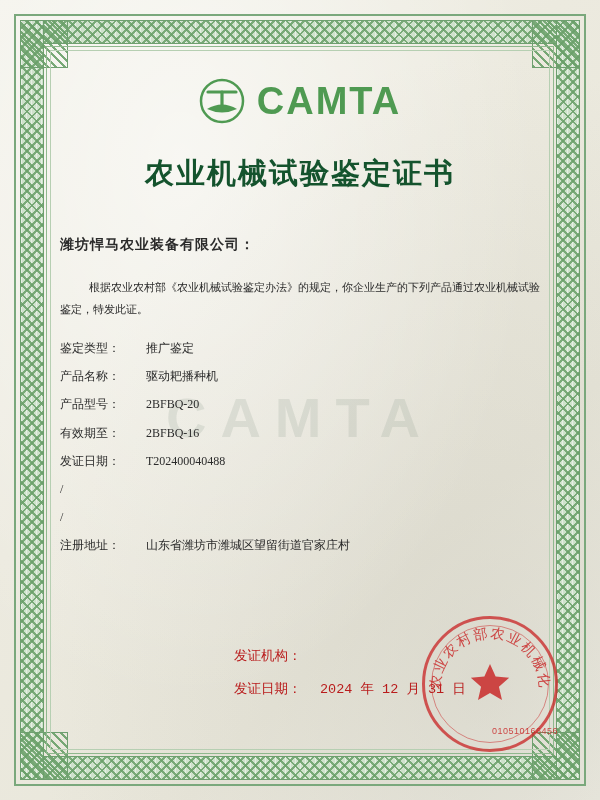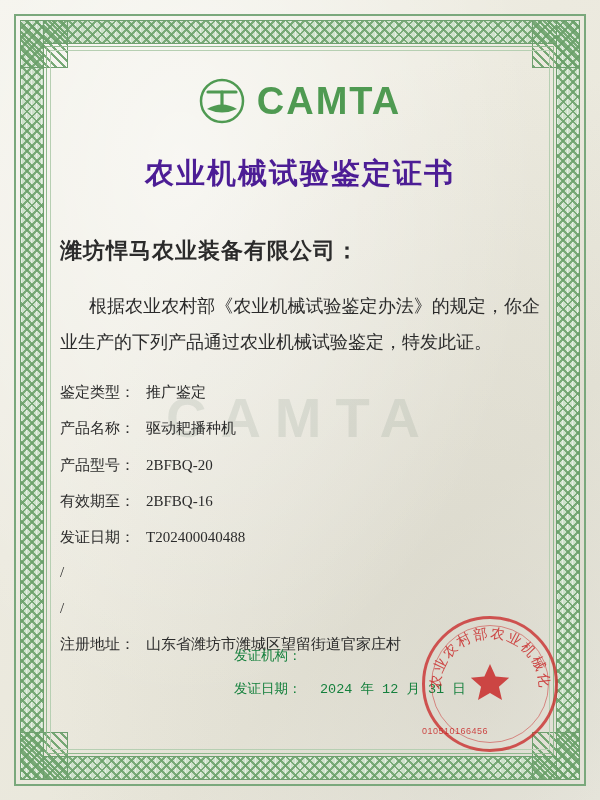--- a/index.html
+++ b/index.html
@@ -143,47 +143,47 @@
     color: #4f9a52;
     line-height: 1;
   }
 
   .cert-title {
     margin-top: 30px;
     text-align: center;
     font-size: 29px;
     font-weight: bold;
     letter-spacing: 2px;
-    color: #4c1d95;
+    color: #14532d;
   }
 
   .addressee {
     margin-top: 42px;
-    font-size: 22px;
+    font-size: 14px;
     font-weight: bold;
     color: #2b2b2b;
     letter-spacing: 1px;
   }
 
   .statement {
     margin-top: 22px;
-    font-size: 18px;
+    font-size: 11px;
     line-height: 2.0;
     color: #2b2b2b;
     text-indent: 29px;
     text-align: justify;
   }
 
   .fields {
     margin-top: 14px;
   }
   .field-row {
     display: flex;
     align-items: baseline;
-    font-size: 15px;
+    font-size: 12px;
     color: #2b2b2b;
     line-height: 2.35;
     white-space: nowrap;
     justify-content: space-between;
   }
   .field-label {
     width: 86px;
     flex: 0 0 auto;
   }
   .field-value {
@@ -196,21 +196,21 @@
     position: absolute;
     right: 6px;
     bottom: 34px;
     width: 300px;
   }
   .footer-row {
     display: flex;
     align-items: baseline;
     justify-content: center;
     font-size: 13.5px;
-    color: #15803d;
+    color: #b91c1c;
     line-height: 2.4;
   }
   .footer-label { width: 86px; flex: 0 0 auto; }
   .footer-value { flex: 1 1 auto; font-family: Liberation Mono, monospace; }
 
   
   .seal {
     position: absolute;
     right: 42px;
     bottom: 48px;
@@ -239,21 +239,21 @@
     color: rgba(201, 42, 42, 0.85);
   }
   .seal-text-arc {
     position: absolute;
     inset: 0;
   }
   .seal-bottom-text {
     position: absolute;
     left: 0; right: 0;
     bottom: 16px;
-    text-align: left;
+    text-align: right;
     font-size: 9px;
     letter-spacing: 0.5px;
     color: rgba(201, 42, 42, 0.85);
   }
 </style>
 </head>
 <body>
 
 <div class="page">
 

